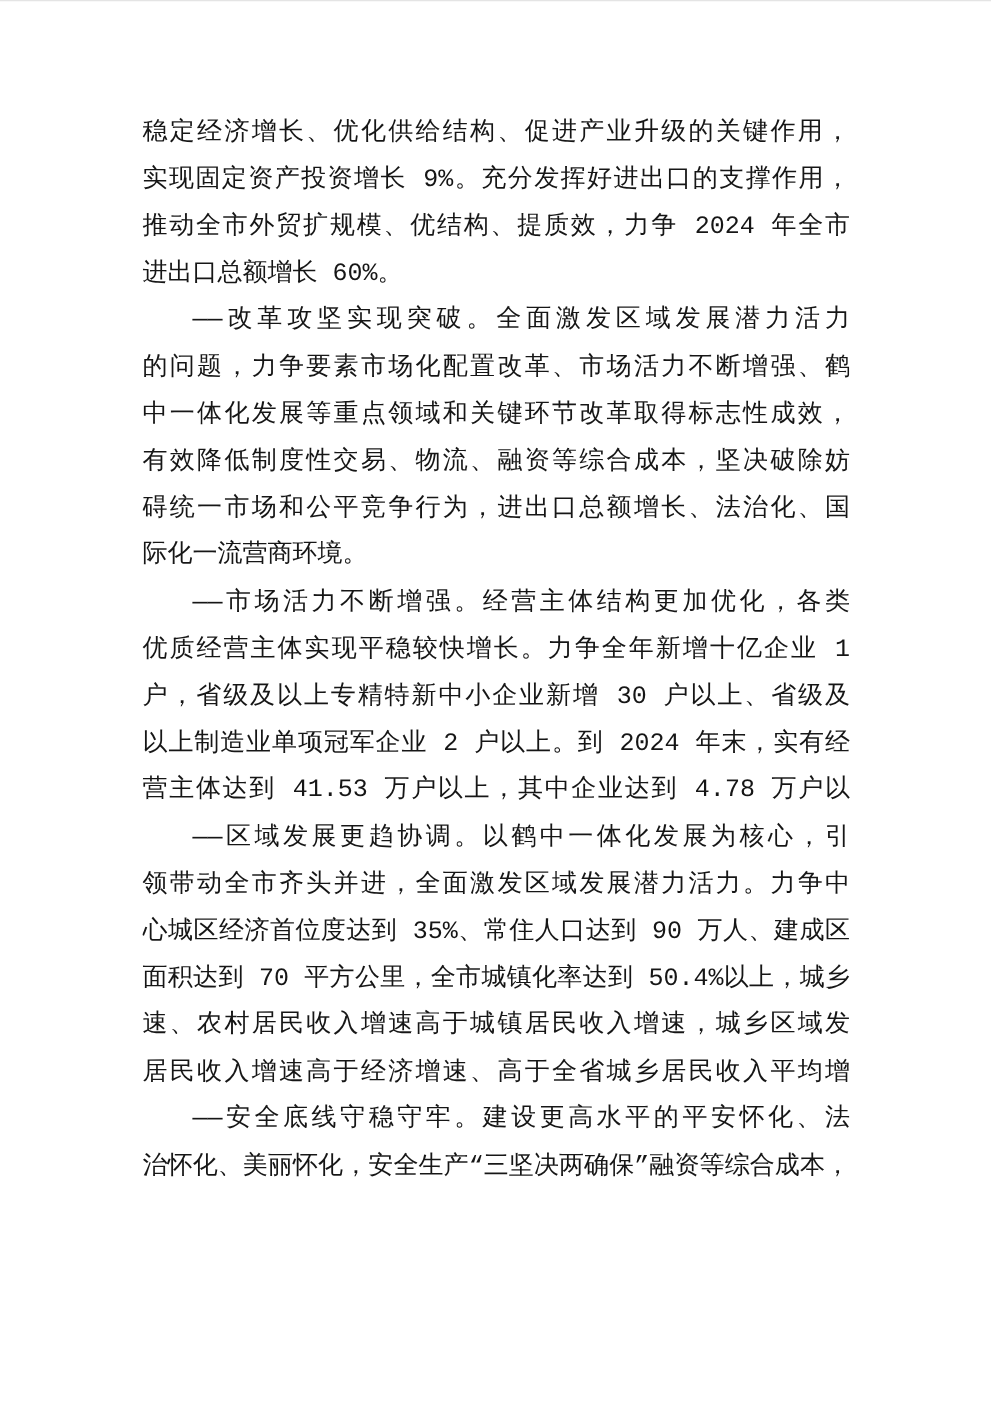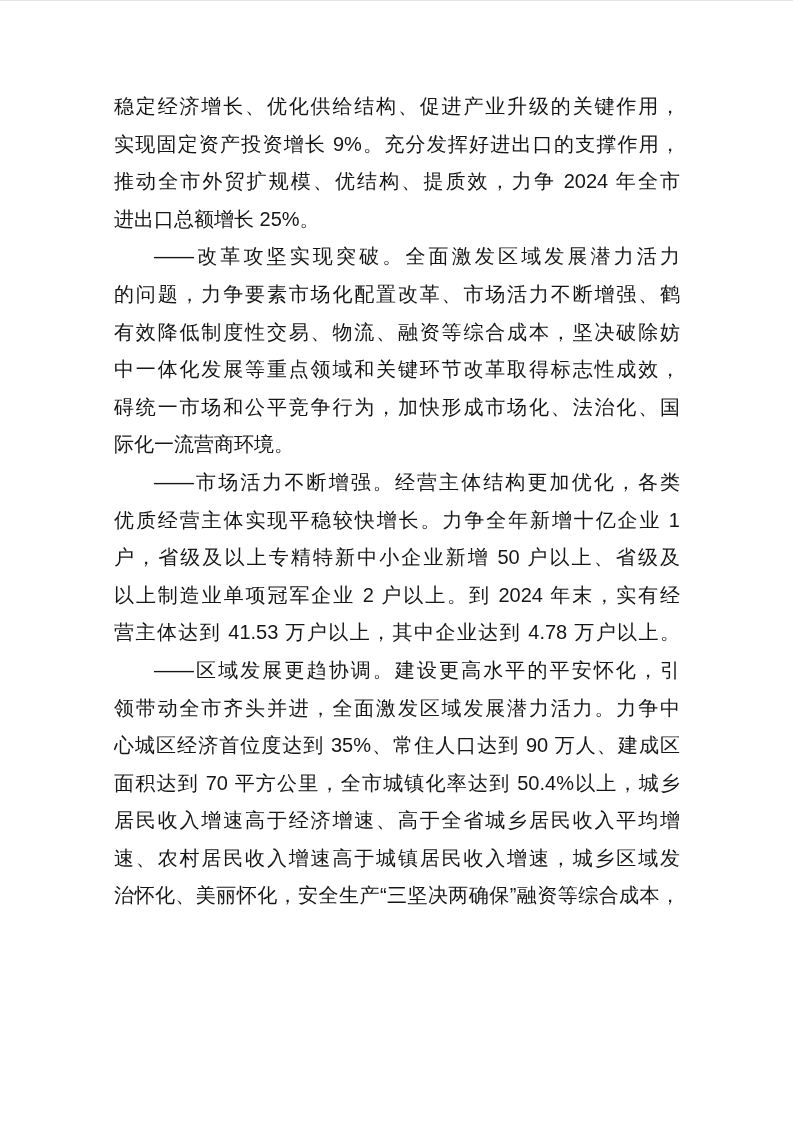--- a/index.html
+++ b/index.html
@@ -14,20 +14,21 @@
     font-family: "Liberation Sans", "DejaVu Sans", sans-serif;
   }
   .page {
     position: relative;
     width: 793px;
     height: 1122px;
     background: #ffffff;
     overflow: hidden;
     border-top: 1px solid #e4e4e4;
     box-sizing: border-box;
+    font-family: Liberation Mono, monospace;
   }
   .doc-content {
     position: absolute;
     left: 114px;
     top: 87px;
     width: 566px;
     font-size: 20px;
     line-height: 37.6px;
     letter-spacing: 0;
   }
@@ -53,42 +54,43 @@
 </style>
 </head>
 <body>
 
 <div class="page">
   <div class="doc-content" id="doc-content" style="color: rgb(22, 22, 22);">
       <div class="paragraph">
         <div class="text-line">稳定经济增长、优化供给结构、促进产业升级的关键作用，</div>
         <div class="text-line">实现固定资产投资增长 9%。充分发挥好进出口的支撑作用，</div>
         <div class="text-line">推动全市外贸扩规模、优结构、提质效，力争 2024 年全市</div>
-        <div class="text-line no-stretch">进出口总额增长 25%。</div>
+        <div class="text-line no-stretch">进出口总额增长 60%。</div>
       </div>
       <div class="paragraph">
         <div class="text-line indent">——改革攻坚实现突破。全面激发区域发展潜力活力</div>
         <div class="text-line">的问题，力争要素市场化配置改革、市场活力不断增强、鹤</div>
+        <div class="text-line">中一体化发展等重点领域和关键环节改革取得标志性成效，</div>
         <div class="text-line">有效降低制度性交易、物流、融资等综合成本，坚决破除妨</div>
-        <div class="text-line">中一体化发展等重点领域和关键环节改革取得标志性成效，</div>
-        <div class="text-line">碍统一市场和公平竞争行为，加快形成市场化、法治化、国</div>
+        <div class="text-line">碍统一市场和公平竞争行为，进出口总额增长、法治化、国</div>
         <div class="text-line no-stretch">际化一流营商环境。</div>
       </div>
       <div class="paragraph">
         <div class="text-line indent">——市场活力不断增强。经营主体结构更加优化，各类</div>
         <div class="text-line">优质经营主体实现平稳较快增长。力争全年新增十亿企业 1</div>
-        <div class="text-line">户，省级及以上专精特新中小企业新增 50 户以上、省级及</div>
+        <div class="text-line">户，省级及以上专精特新中小企业新增 30 户以上、省级及</div>
         <div class="text-line">以上制造业单项冠军企业 2 户以上。到 2024 年末，实有经</div>
         <div class="text-line">营主体达到 41.53 万户以上，其中企业达到 4.78 万户以上。</div>
       </div>
       <div class="paragraph">
-        <div class="text-line indent">——区域发展更趋协调。建设更高水平的平安怀化，引</div>
+        <div class="text-line indent">——区域发展更趋协调。以鹤中一体化发展为核心，引</div>
         <div class="text-line">领带动全市齐头并进，全面激发区域发展潜力活力。力争中</div>
         <div class="text-line">心城区经济首位度达到 35%、常住人口达到 90 万人、建成区</div>
         <div class="text-line">面积达到 70 平方公里，全市城镇化率达到 50.4%以上，城乡</div>
+        <div class="text-line">速、农村居民收入增速高于城镇居民收入增速，城乡区域发</div>
         <div class="text-line">居民收入增速高于经济增速、高于全省城乡居民收入平均增</div>
-        <div class="text-line">速、农村居民收入增速高于城镇居民收入增速，城乡区域发</div>
       </div>
       <div class="paragraph">
+        <div class="text-line indent">——安全底线守稳守牢。建设更高水平的平安怀化、法</div>
         <div class="text-line">治怀化、美丽怀化，安全生产“三坚决两确保”融资等综合成本，</div>
       </div>
     </div>
 </div>
 
 </body></html>

